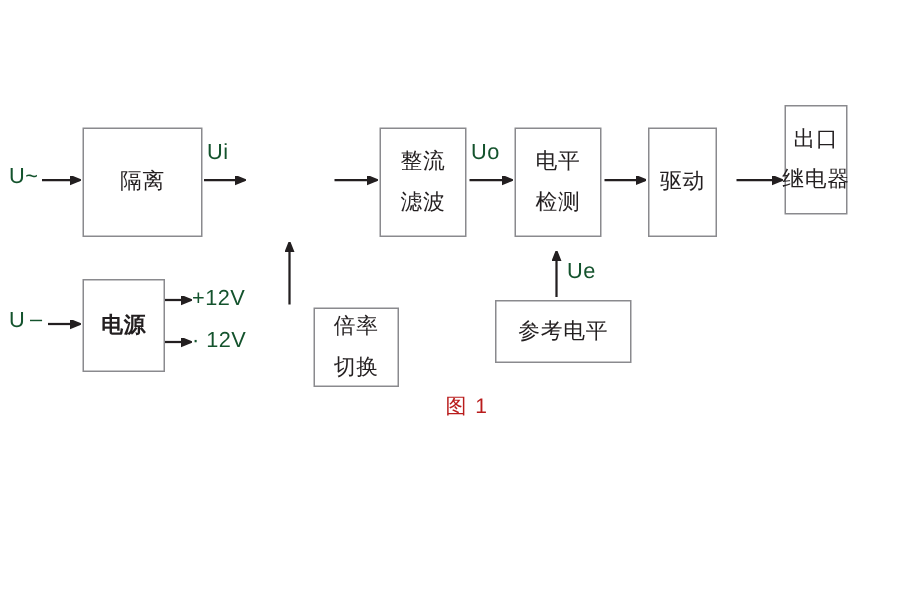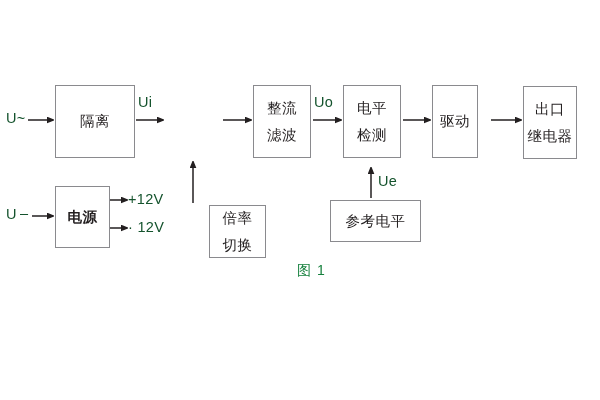--- a/index.html
+++ b/index.html
@@ -43,21 +43,21 @@
   .lbl {
     position: absolute;
     font-size: 14.5px;
     color: #14532d;
     white-space: nowrap;
     letter-spacing: 0.3px;
   }
   .caption {
     position: absolute;
     font-size: 14px;
-    color: #15803d;
+    color: #b91c1c;
     white-space: nowrap;
     letter-spacing: 1px;
   }
   svg.wires {
     position: absolute;
     left: 0;
     top: 0;
     width: 600px;
     height: 400px;
     pointer-events: none;
@@ -115,21 +115,21 @@
 
   <div class="block" style="left:343px; top:85px; width:58px; height:73px;">
     <span class="ln">电平</span>
     <span class="ln">检测</span>
   </div>
 
   <div class="block" style="left:432px; top:85px; width:46px; height:73px;">
     <span class="ln">驱动</span>
   </div>
 
-  <div class="block" style="left:523px; top:86px; width:54px; height:73px;">
+  <div class="block" style="left:523px; top:70px; width:42px; height:73px;">
     <span class="ln">出口</span>
     <span class="ln">继电器</span>
   </div>
 
   <div class="block" style="left:55px; top:186px; width:55px; height:62px;font-weight:bold;">
     <span class="ln">电源</span>
   </div>
 
   <div class="block" style="left:165px; top:205px; width:57px; height:53px;margin-left:44px;">
     <span class="ln">倍率</span>

